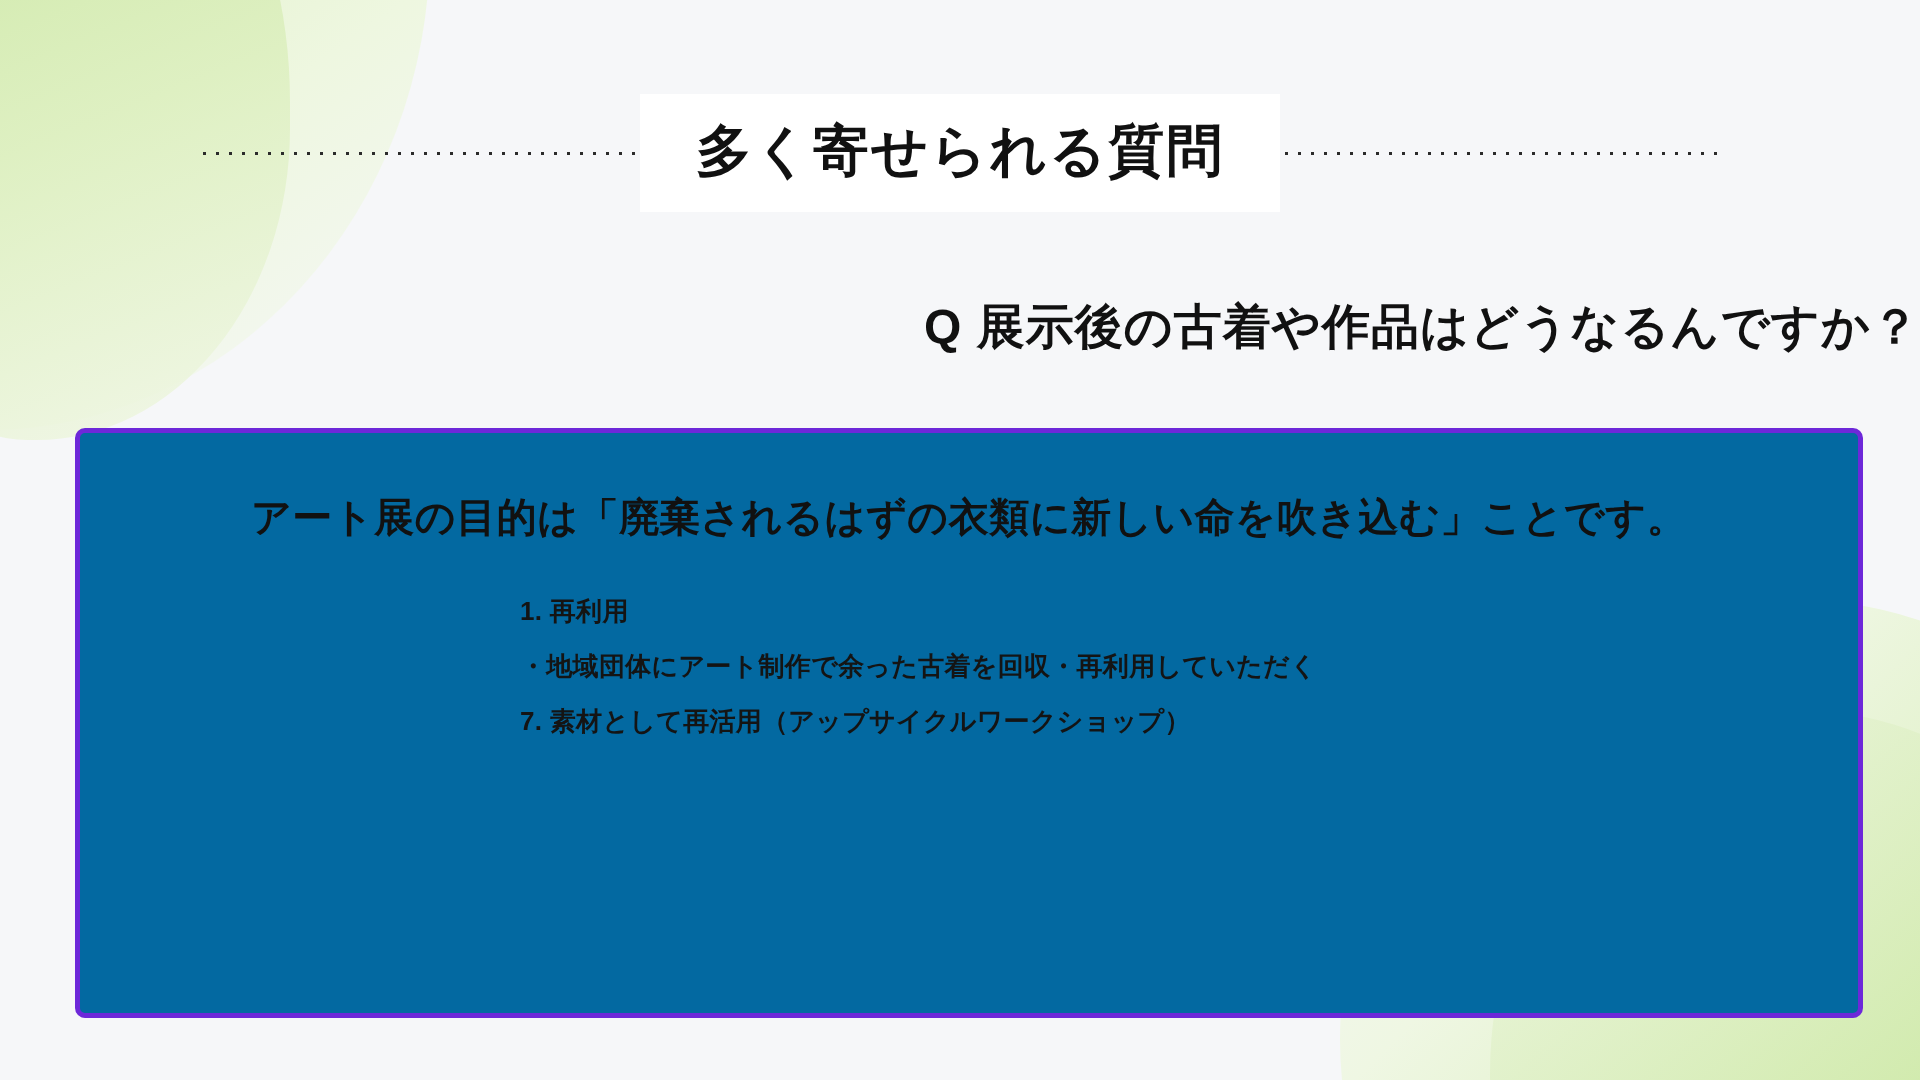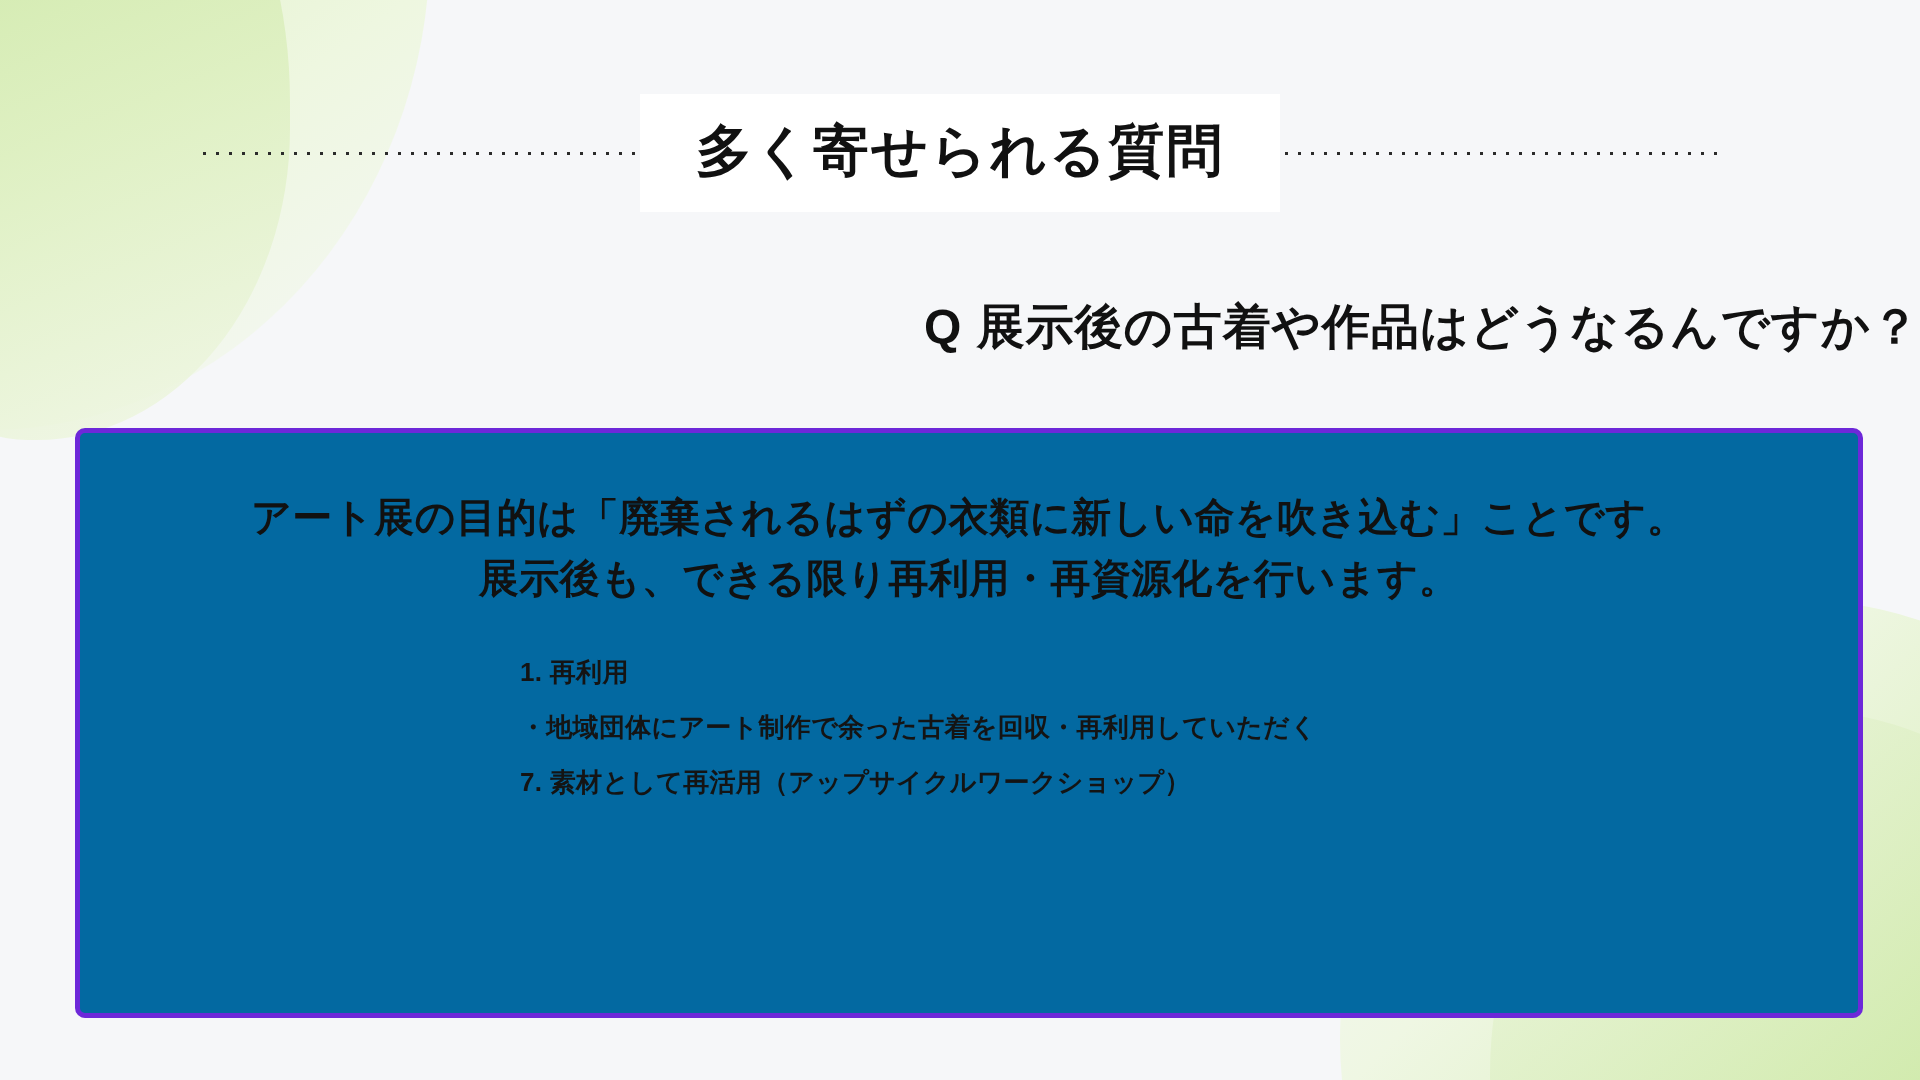--- a/index.html
+++ b/index.html
@@ -191,21 +191,20 @@
     </div>
     <div class="dot-rule right"></div>
   </div>
 
   <div class="question-line">Q 展示後の古着や作品はどうなるんですか？</div>
 
   <div class="answer-card">
 
     <div class="answer-lead">
       <span class="lead-line">アート展の目的は「廃棄されるはずの衣類に新しい命を吹き込む」ことです。</span>
-      <span class="lead-line">展示後も、できる限り再利用・再資源化を行います。</span>
     </div>
 
     <ul class="answer-list">
       <li>1. 再利用</li>
       <li class="sub">・地域団体にアート制作で余った古着を回収・再利用していただく</li>
       <li>7. 素材として再活用（アップサイクルワークショップ）</li>
     </ul>
 
   </div>
 

